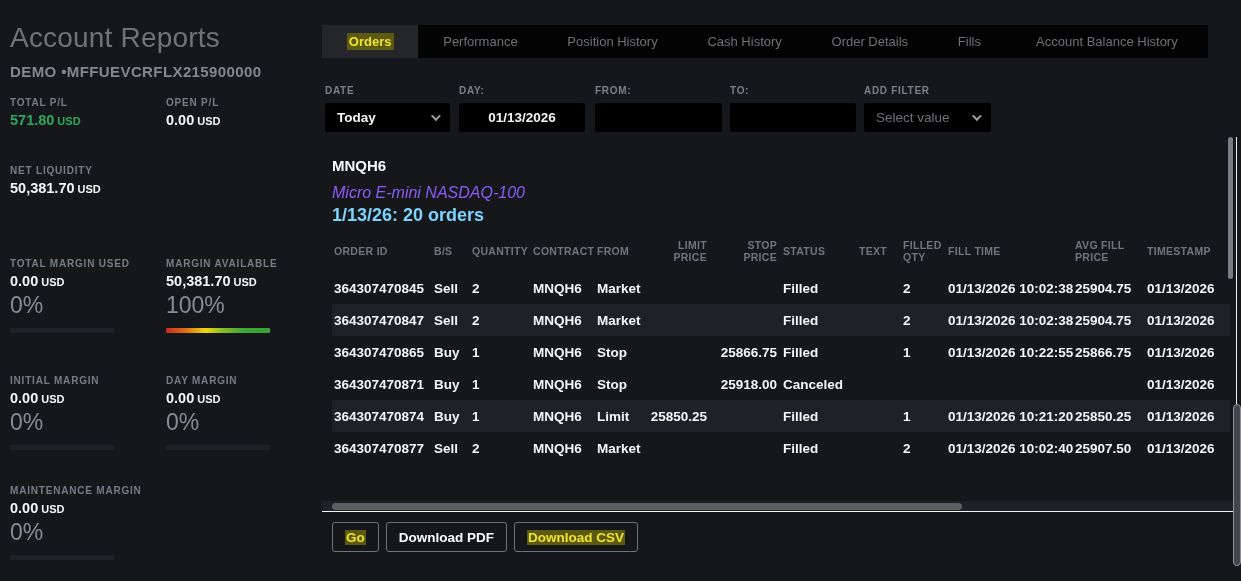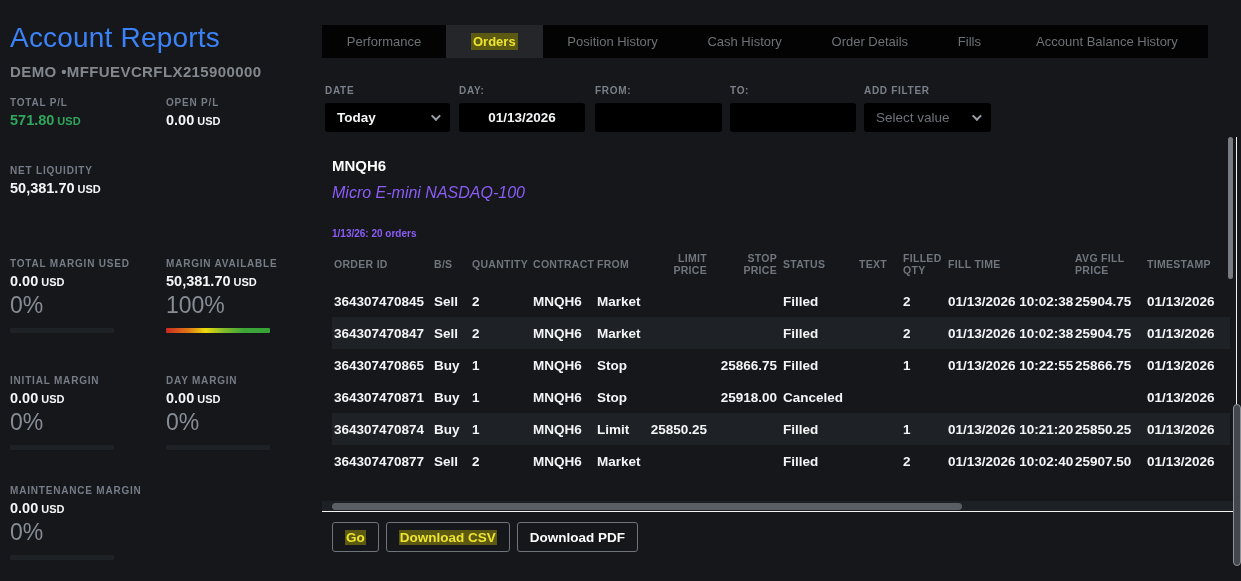--- a/index.html
+++ b/index.html
@@ -8,21 +8,21 @@
   .app {
     position: relative;
     width: 1241px; height: 581px;
     background: #15171b;
     color: #fff;
     overflow: hidden;
   }
 
   
   .sidebar { position:absolute; left:0; top:0; width:322px; height:581px; padding:22px 0 0 10px; }
-  .sb-title { font-size:28px; font-weight:400; color:#3b82f6; letter-spacing:.2px; }
+  .sb-title { font-size:28px; font-weight:400; color:#737373; letter-spacing:.2px; }
   .sb-account { margin-top:9px; font-size:15px; font-weight:700; color:#83878e; letter-spacing:.4px; }
   .stat-grid { display:grid; grid-template-columns:156px 150px; }
   .stat-grid.plrow { margin-top:17px; }
   .stat-label { font-size:10px; font-weight:700; color:#767d87; letter-spacing:.8px; }
   .stat-value { margin-top:4px; font-size:14.5px; font-weight:700; color:#f4f5f6; }
   .stat-value .usd { font-size:11px; font-weight:700; margin-left:3px; }
   .stat-value.pos { color: var(--positive, #2fa75c); }
   .stat-pct { margin-top:3px; font-size:23px; font-weight:400; color:#878d96; }
   .net-liq { margin-top:37px; }
   .m-grid1 { margin-top:62px; }
@@ -48,21 +48,21 @@
   .fctrl.placeholder { color:#6e7479; font-weight:400; }
   input.fctrl { display:block; width:100%; }
   input.fctrl.center { text-align:center; }
   .chev { width:7px; height:7px; border-right:2px solid #9aa0a6; border-bottom:2px solid #9aa0a6; transform:rotate(45deg) translateY(-2px); }
   .w-date{width:125px;margin-right:9px;} .w-day{width:126px;margin-right:10px;} .w-from{width:127px;margin-right:8px;} .w-to{width:126px;margin-right:8px;} .w-add{width:127px;}
 
   
   .panel { position:absolute; left:0; top:137px; width:915px; height:375px; border-right:1px solid #f2f2f2; border-bottom:1px solid #f2f2f2; padding:20px 0 0 10px; overflow:hidden; }
   .sym { font-size:15px; font-weight:700; color:#fdfdfd; }
   .sym-desc { margin-top:10px; font-size:16px; font-style:italic; color:#8b5cf6; }
-  .sym-sum { margin-top:26px; font-size:10px; font-weight:700; color:#8b5cf6; }
+  .sym-sum { margin-top:3px; font-size:18px; font-weight:700; color:#7dd3fc; }
   table.orders { border-collapse:collapse; table-layout:fixed; width:898px; margin-top:4px; }
   table.orders th { font-size:10.5px; font-weight:700; color:#70767e; letter-spacing:.3px; text-align:left; height:42px; vertical-align:middle; padding:0 4px 0 2px; }
   table.orders td { font-size:13.5px; font-weight:700; color:#f4f5f6; height:32px; padding:0 4px 0 2px; white-space:nowrap; overflow:hidden; }
   table.orders .r { text-align:right; }
   table.orders tr.alt { background:#1e2126; }
   .hscroll { position:absolute; left:0; bottom:0; width:100%; height:10px; background:#1d2025; }
   .hthumb { position:absolute; left:10px; bottom:1px; width:630px; height:7px; border-radius:3.5px; background:#5a5f65; }
   .vthumb { position:absolute; right:3px; top:0; width:5px; height:142px; border-radius:3px; background:#787d83; }
 
   
@@ -136,24 +136,24 @@
         <div class="stat-pct">0%</div>
         <div class="bar"></div>
       </div>
       <div></div>
     </div>
   </aside>
 
   <main class="main">
 
     <nav class="tabbar">
-      <div class="tab">Performance</div>
       <div class="tab active">
           <span class="hl">Orders</span>
         </div>
+      <div class="tab">Performance</div>
       <div class="tab">Position History</div>
       <div class="tab">Cash History</div>
       <div class="tab">Order Details</div>
       <div class="tab">Fills</div>
       <div class="tab wide">Account Balance History</div>
     </nav>
 
     <div class="filters">
       <div class="fgroup w-date">
         <div class="flabel">DATE</div>
@@ -318,21 +318,21 @@
       <div class="vthumb"></div>
       <div class="hscroll">
         <div class="hthumb"></div>
       </div>
     </section>
 
     <div class="actions">
       <button class="btn yellow">
           <span class="hl">Go</span>
         </button>
+      <button class="btn">Download PDF</button>
       <button class="btn yellow">
           <span class="hl">Download CSV</span>
         </button>
-      <button class="btn">Download PDF</button>
     </div>
   </main>
 
   <div class="page-scroll-thumb"></div>
 </div>
 
 </body></html>

